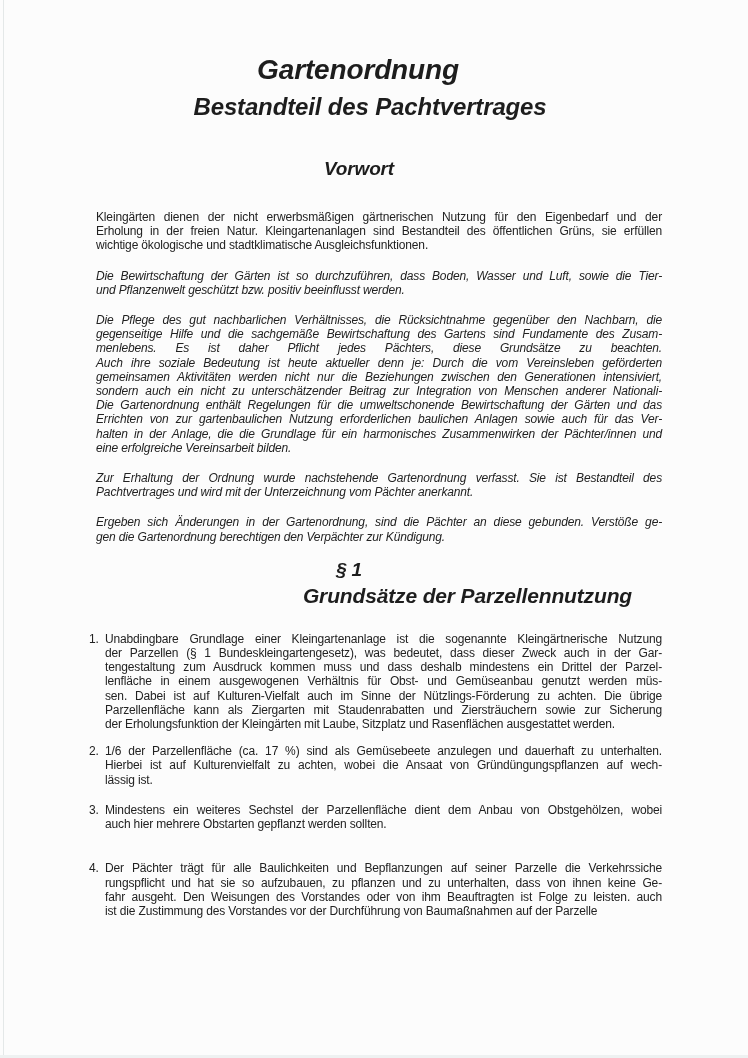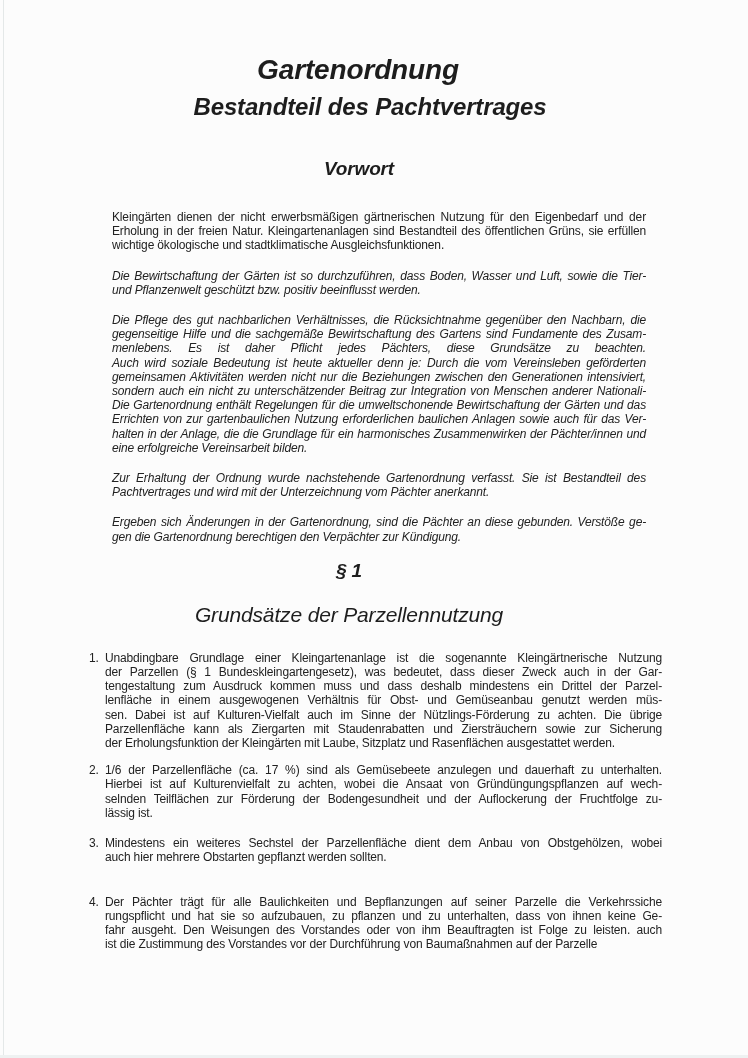--- a/index.html
+++ b/index.html
@@ -38,39 +38,39 @@
     margin-top:36px;
     text-align:center;
     font-size:19px;line-height:23px;
     font-weight:bold;font-style:italic;
     position:relative;left:-15px;
     color:#1d1d1d;
   }
   .content{
     margin:30px 86px 0 96px; 
   }
-  .para{margin:16px;}
+  .para{margin:0;}
   .para + .para{margin-top:16px;font-style:italic;}
   .pline{text-align:justify;text-justify:inter-word;}
   .para .pline:not(:last-child),
   .itext .pline:not(:last-child){text-align-last:justify;}
 
   .sec-num{
     margin-top:15px;
     text-align:center;
     font-size:19px;line-height:22px;
     font-weight:bold;font-style:italic;
     position:relative;left:-30px;
     color:#1d1d1d;
   }
   .sec-title{
-    margin-top:20px;
-    text-align:center;
+    margin-top:2px;
+    text-align:right;
     font-size:21px;line-height:25px;
-    font-weight:normal;font-style:italic;
+    font-weight:bold;font-style:italic;
     position:relative;left:-30px;
     color:#1d1d1d;
   }
   .items{margin:24px 0 0 0;padding:0;list-style:none;}
   .item{display:flex;}
   .item:nth-child(2){margin-top:13px;}
   .item:nth-child(3){margin-top:16px;}
   .item:nth-child(4){margin-top:30px;}
   .inum{flex:none;width:16px;margin-left:-7px;}
   .itext{flex:1;min-width:0;}
@@ -94,21 +94,21 @@
           <div class="pline">wichtige ökologische und stadtklimatische Ausgleichsfunktionen.</div>
         </div>
         <div class="para">
           <div class="pline">Die Bewirtschaftung der Gärten ist so durchzuführen, dass Boden, Wasser und Luft, sowie die Tier-</div>
           <div class="pline">und Pflanzenwelt geschützt bzw. positiv beeinflusst werden.</div>
         </div>
         <div class="para">
           <div class="pline">Die Pflege des gut nachbarlichen Verhältnisses, die Rücksichtnahme gegenüber den Nachbarn, die</div>
           <div class="pline">gegenseitige Hilfe und die sachgemäße Bewirtschaftung des Gartens sind Fundamente des Zusam-</div>
           <div class="pline">menlebens. Es ist daher Pflicht jedes Pächters, diese Grundsätze zu beachten.</div>
-          <div class="pline">Auch wird soziale Bedeutung ist heute aktueller denn je: Durch die vom Vereinsleben geförderten</div>
+          <div class="pline">Auch ihre soziale Bedeutung ist heute aktueller denn je: Durch die vom Vereinsleben geförderten</div>
           <div class="pline">gemeinsamen Aktivitäten werden nicht nur die Beziehungen zwischen den Generationen intensiviert,</div>
           <div class="pline">sondern auch ein nicht zu unterschätzender Beitrag zur Integration von Menschen anderer Nationali-</div>
           <div class="pline">Die Gartenordnung enthält Regelungen für die umweltschonende Bewirtschaftung der Gärten und das</div>
           <div class="pline">Errichten von zur gartenbaulichen Nutzung erforderlichen baulichen Anlagen sowie auch für das Ver-</div>
           <div class="pline">halten in der Anlage, die die Grundlage für ein harmonisches Zusammenwirken der Pächter/innen und</div>
           <div class="pline">eine erfolgreiche Vereinsarbeit bilden.</div>
         </div>
         <div class="para">
           <div class="pline">Zur Erhaltung der Ordnung wurde nachstehende Gartenordnung verfasst. Sie ist Bestandteil des</div>
           <div class="pline">Pachtvertrages und wird mit der Unterzeichnung vom Pächter anerkannt.</div>
@@ -133,21 +133,20 @@
             <div class="pline">sen. Dabei ist auf Kulturen-Vielfalt auch im Sinne der Nützlings-Förderung zu achten. Die übrige</div>
             <div class="pline">Parzellenfläche kann als Ziergarten mit Staudenrabatten und Ziersträuchern sowie zur Sicherung</div>
             <div class="pline">der Erholungsfunktion der Kleingärten mit Laube, Sitzplatz und Rasenflächen ausgestattet werden.</div>
           </div>
         </li>
         <li class="item">
           <span class="inum">2.</span>
           <div class="itext">
             <div class="pline">1/6 der Parzellenfläche (ca. 17 %) sind als Gemüsebeete anzulegen und dauerhaft zu unterhalten.</div>
             <div class="pline">Hierbei ist auf Kulturenvielfalt zu achten, wobei die Ansaat von Gründüngungspflanzen auf wech-</div>
-            <div class="pline">selnden Teilflächen zur Förderung der Bodengesundheit und der Auflockerung der Fruchtfolge zu-</div>
             <div class="pline">lässig ist.</div>
           </div>
         </li>
         <li class="item">
           <span class="inum">3.</span>
           <div class="itext">
             <div class="pline">Mindestens ein weiteres Sechstel der Parzellenfläche dient dem Anbau von Obstgehölzen, wobei</div>
             <div class="pline">auch hier mehrere Obstarten gepflanzt werden sollten.</div>
           </div>
         </li>

